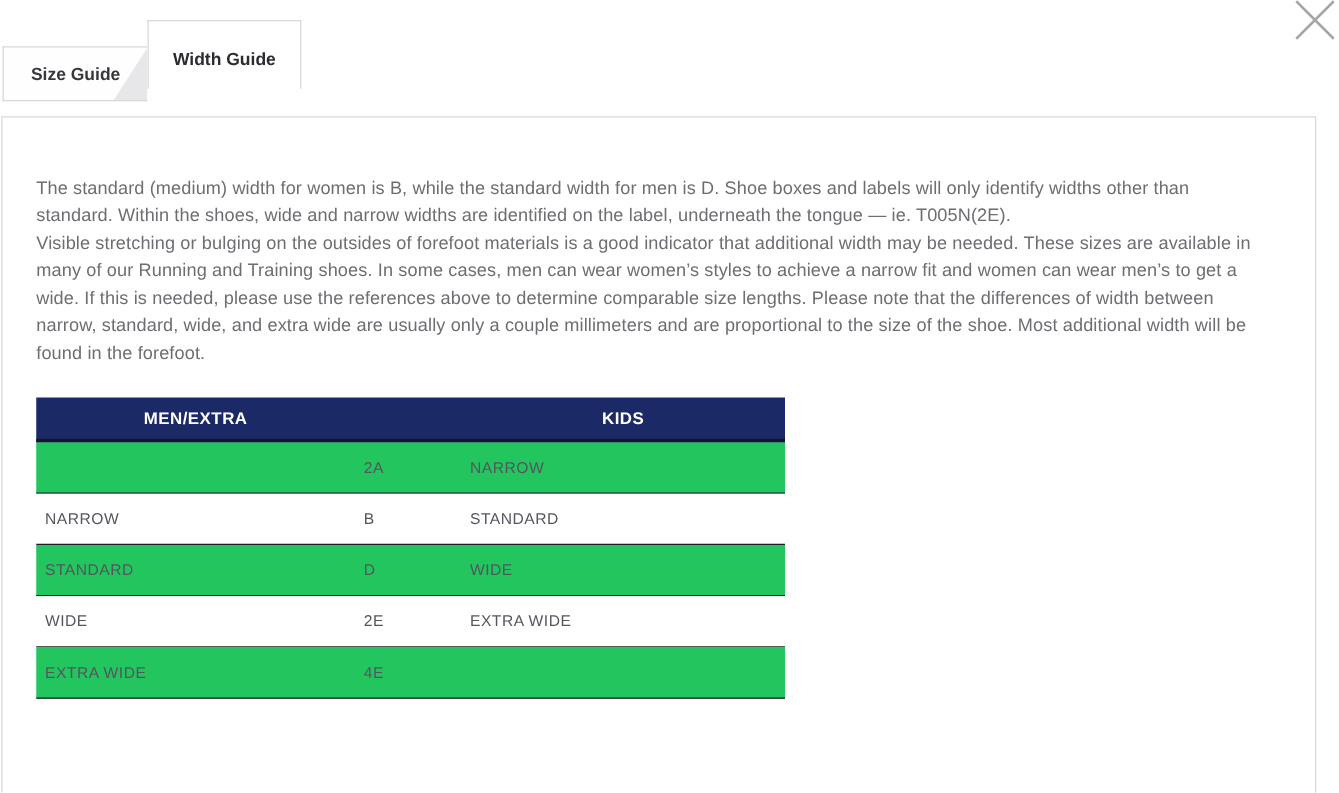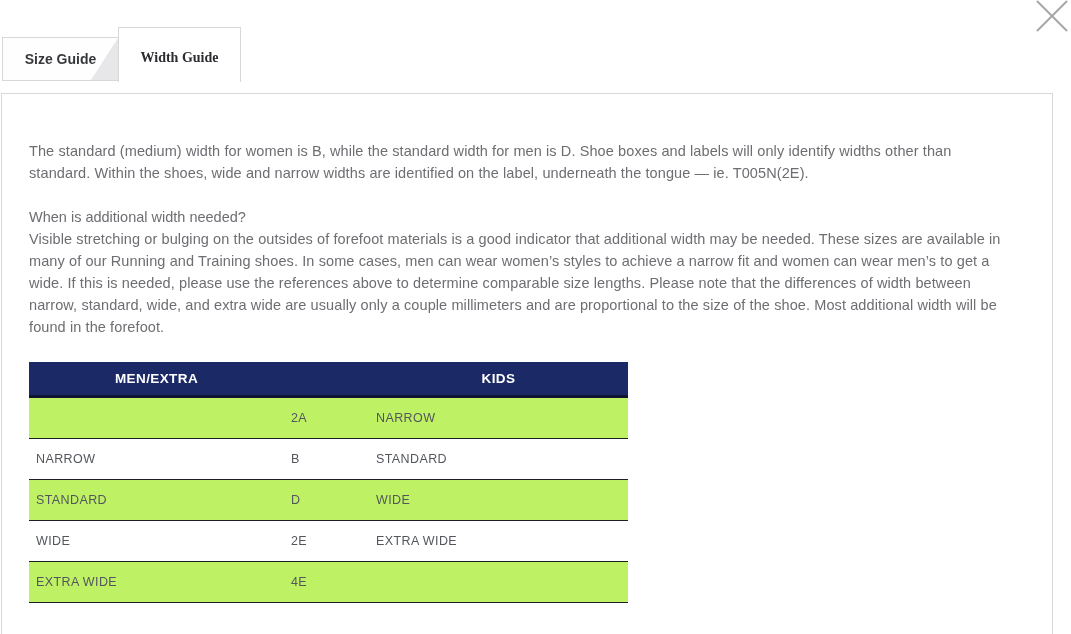--- a/index.html
+++ b/index.html
@@ -35,28 +35,27 @@
     padding-top: 13px;
     overflow: hidden;
   }
   .fold {
     position: absolute; right: 0; bottom: 0;
     width: 27px; height: 42px;
     background: #e7e7e9;
     clip-path: polygon(100% 0, 100% 100%, 0 100%);
   }
   .tab-active {
-    left: 118px; top: 27px;
+    left: 118px; top: 16px;
     width: 123px; height: 55px;
     border-bottom: none;
     background: #ffffff;
     padding-top: 22px;
     z-index: 3;
     color: #2b2c30;
-    font-family: Liberation Serif, serif;
   }
 
   
   .panel {
     position: absolute;
     left: 1px; top: 81px;
     width: 1052px; height: 545px;
     background: #ffffff;
     border: 1px solid #d8d8d8;
     z-index: 1;
@@ -93,21 +92,21 @@
     color: #ffffff; font-weight: bold;
     font-size: 13.5px; letter-spacing: 0.4px;
     text-align: center;
   }
   .w-row {
     display: flex;
     height: 41px;
     align-items: center;
     border-bottom: 1px solid #1e1e26;
   }
-  .w-row.odd  { background: #bef264; }
+  .w-row.odd  { background: #22c55e; }
   .w-row.even { background: #ffffff; }
   .cell {
     font-size: 12.5px; color: #54565e;
     letter-spacing: 0.4px;
     padding-left: 7px;
     white-space: nowrap;
   }
   .col1 { width: 255px; }
   .col2 { width: 85px; }
   .col3 { width: 259px; }
@@ -131,21 +130,20 @@
 
   <div class="tab tab-active">
     <span>Width Guide</span>
   </div>
 
   <div class="panel">
     <div class="panel-inner">
 
       <p class="body-text">The standard (medium) width for women is B, while the standard width for men is D. Shoe boxes and labels will only identify widths other than standard. Within the shoes, wide and narrow widths are identified on the label, underneath the tongue — ie. T005N(2E).</p>
 
-      <p class="q-heading">When is additional width needed?</p>
 
       <p class="body-text">Visible stretching or bulging on the outsides of forefoot materials is a good indicator that additional width may be needed. These sizes are available in many of our Running and Training shoes. In some cases, men can wear women’s styles to achieve a narrow fit and women can wear men’s to get a wide. If this is needed, please use the references above to determine comparable size lengths. Please note that the differences of width between narrow, standard, wide, and extra wide are usually only a couple millimeters and are proportional to the size of the shoe. Most additional width will be found in the forefoot.</p>
 
       <div class="w-table">
 
         <div class="w-head">
           <div class="hc col1">MEN/EXTRA</div>
           <div class="hc col2"></div>
           <div class="hc col3">KIDS</div>
         </div>

